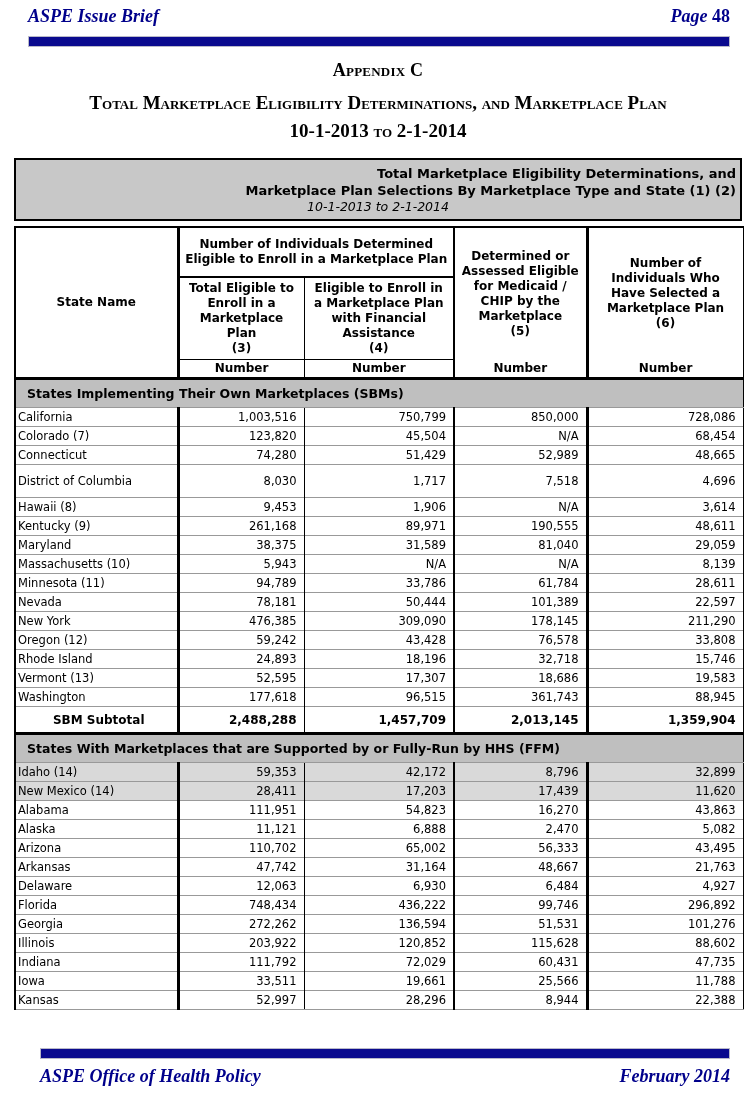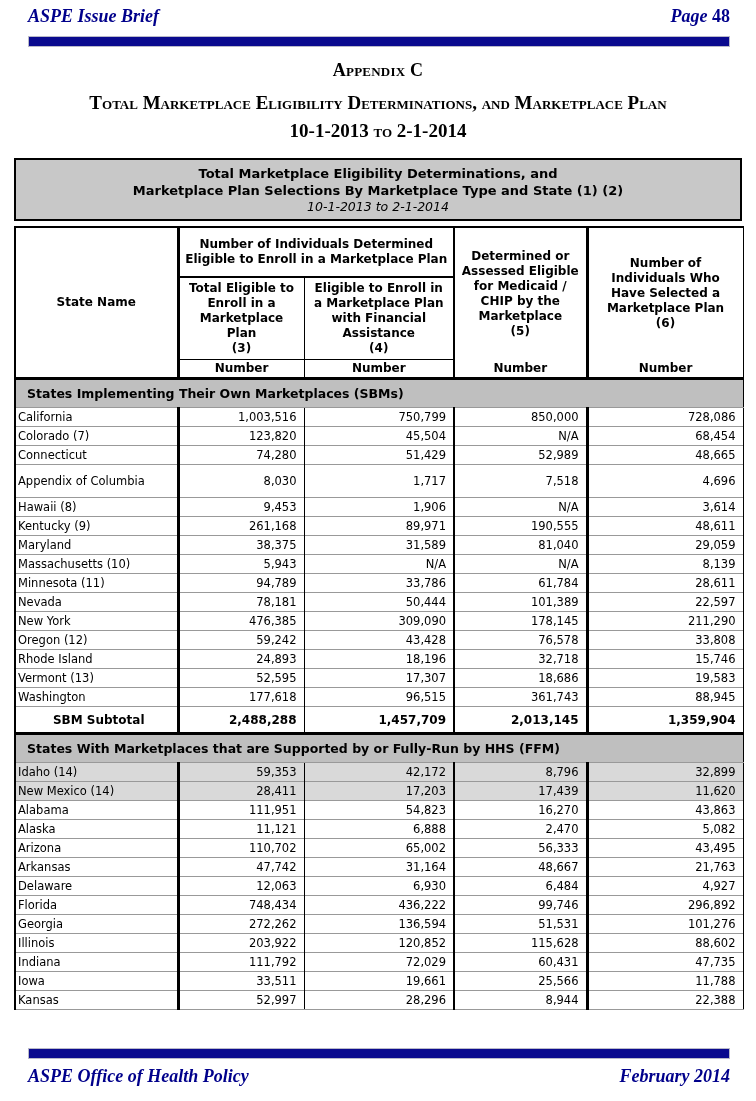--- a/index.html
+++ b/index.html
@@ -30,21 +30,21 @@
   .main-title {
     margin-top:8px; text-align:center;
     font-family:"Liberation Serif", serif; font-weight:bold;
     font-variant:small-caps; font-size:19px; line-height:28px;
   }
   
   .tbl-title {
     margin:13px 14px 0 14px; border:2px solid #000; background:#c8c8c8;
     text-align:center; padding:5px 4px 4px 4px;
   }
-  .tbl-title .t1 { font-weight:bold; font-size:13px; line-height:17px; }
+  .tbl-title .t1 { font-weight:bold; font-size:13px; line-height:17px;text-align:right; }
   .tbl-title .t2 { font-style:italic; font-size:12.5px; line-height:16px; }
   
   table.main {
     margin:5px 14px 0 14px; width:728px;
     border-collapse:collapse; table-layout:fixed;
     font-size:11.5px;
   }
   col.c-state{width:163px;} col.c-3{width:126px;} col.c-4{width:150px;}
   col.c-5{width:133px;} col.c-6{width:156px;}
 
@@ -81,21 +81,21 @@
   }
   tr.subtotal td.state-cell { text-align:center; padding-left:12px; }
   td.band {
     background:#bfbfbf; font-weight:bold; font-size:12.5px;
     text-align:left; padding:6px 6px 6px 11px; height:27px;
     border-left:2px solid #000; border-right:1px solid #000;
     border-top:none; border-bottom:1px solid #999;
   }
   tbody tr:last-child td { border-bottom:1px solid #999; }
   
-  .doc-footer { position:absolute; left:0; top:1039px; width:756px; }
+  .doc-footer { position:absolute; left:0; top:1039px; width:756px;padding-left:12px; }
   .doc-footer .ftext {
     display:flex; justify-content:space-between; align-items:baseline;
     padding:7px 26px 0 28px;
     font-family:"Liberation Serif", serif; font-style:italic; font-weight:600;
     font-size:18px; color:#00008B;
   }
 </style>
 </head>
 <body>
 
@@ -179,21 +179,21 @@
           <td class="b6 num-cell">68,454</td>
         </tr>
         <tr>
           <td class="b-state state-cell">Connecticut</td>
           <td class="b3 num-cell">74,280</td>
           <td class="b4 num-cell">51,429</td>
           <td class="b5 num-cell">52,989</td>
           <td class="b6 num-cell">48,665</td>
         </tr>
         <tr class="tall">
-          <td class="b-state state-cell">Appendix of Columbia</td>
+          <td class="b-state state-cell">District of Columbia</td>
           <td class="b3 num-cell">8,030</td>
           <td class="b4 num-cell">1,717</td>
           <td class="b5 num-cell">7,518</td>
           <td class="b6 num-cell">4,696</td>
         </tr>
         <tr>
           <td class="b-state state-cell">Hawaii (8)</td>
           <td class="b3 num-cell">9,453</td>
           <td class="b4 num-cell">1,906</td>
           <td class="b5 num-cell">N/A</td>

